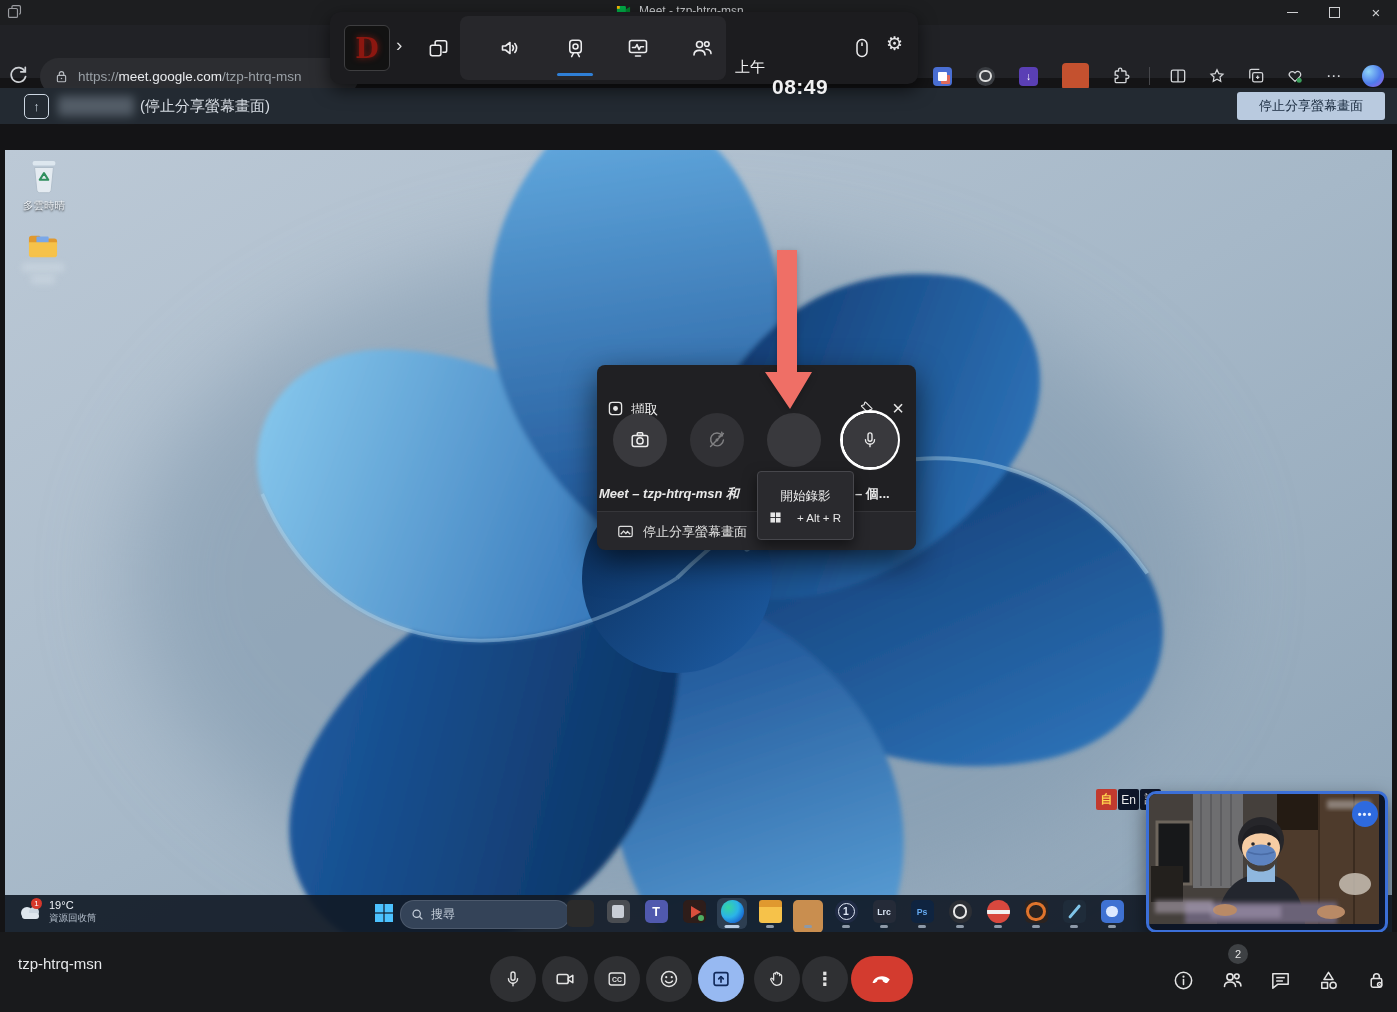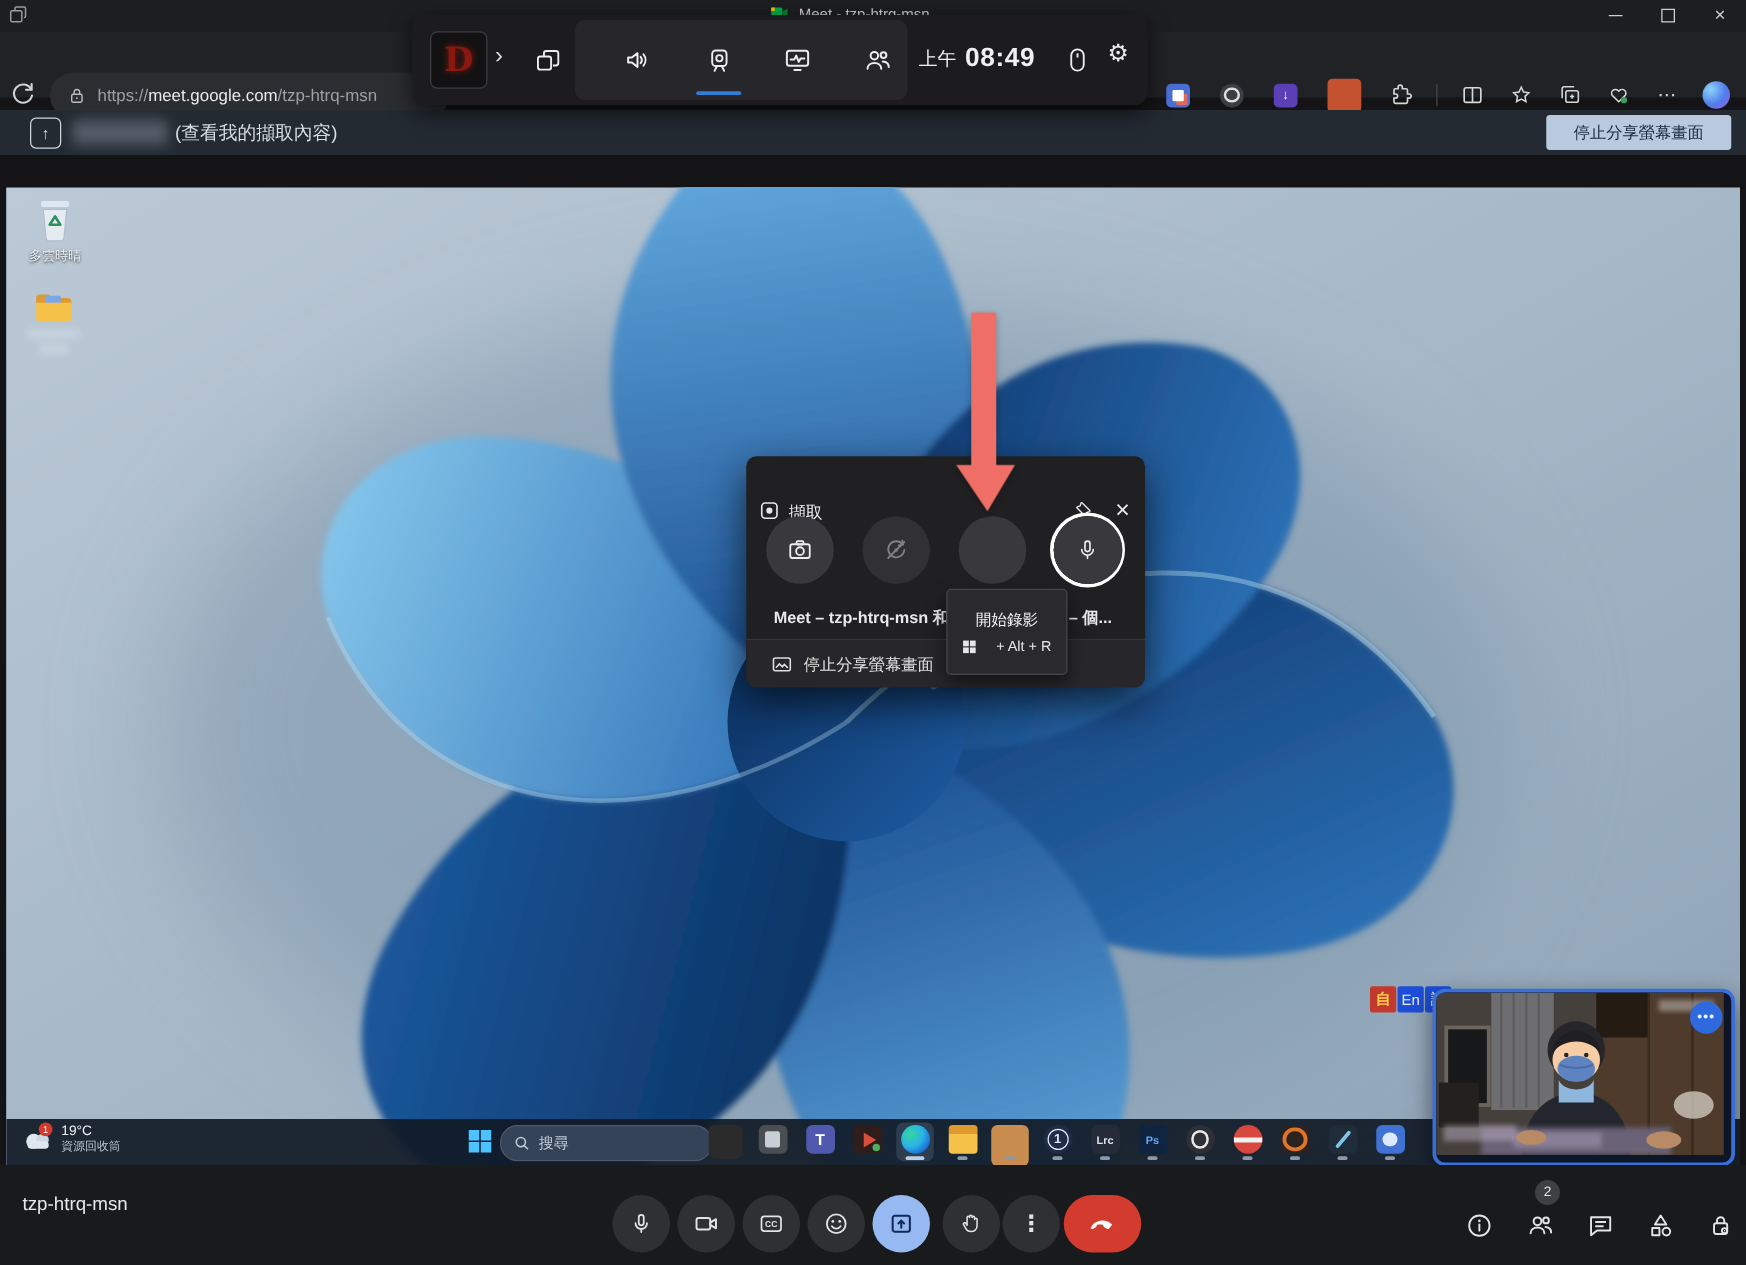--- a/index.html
+++ b/index.html
@@ -37,21 +37,21 @@
   #gamebar .seg{left:130px;top:4px;width:266px;height:64px;background:#27272b;border-radius:8px;}
   #game-tile{left:14px;top:13px;width:44px;height:44px;background:#121212;border:1px solid #3e3e40;border-radius:6px;
              display:flex;align-items:center;justify-content:center;}
   #game-tile span{font-family:"DejaVu Serif","Liberation Serif",serif;font-weight:bold;font-size:27px;color:#8c1710;
                   text-shadow:0 0 6px rgba(160,30,20,.8);}
   #gb-chevron{left:66px;top:22px;color:#dcdcdd;font-size:19px;}
   .gb-ic{width:28px;height:28px;display:flex;align-items:center;justify-content:center;color:#ececee;position:absolute;top:22px;}
   #gb-capture-underline{left:227px;top:61px;width:36px;height:3px;border-radius:2px;background:var(--capture-underline,#2f7fd6);}
   #gb-time{left:405px;top:23px;gap:7px;color:#f0f0f1;}
   #gb-time .mer{font-size:15px;}
-  #gb-time .val{font-size:21px;font-weight:bold;letter-spacing:.5px;}
+  #gb-time .val{font-size:21px;font-weight:bold;letter-spacing:.5px;margin-top:40px;}
   #gb-mouse{left:518px;top:22px;}
   #gb-gear{left:556px;top:20px;font-size:19px;color:#e7e7e9;font-family:"DejaVu Sans",sans-serif;}
 
   
   #share-banner{left:0;top:88px;width:1397px;height:36px;background:#232a32;}
   #share-icon-box{left:24px;top:6px;width:23px;height:23px;border:1.5px solid #cdd7e2;border-radius:5px;
                   display:flex;align-items:center;justify-content:center;color:#cdd7e2;font-size:13px;font-weight:bold;}
   #share-name-blur{left:58px;top:8px;width:76px;height:20px;background:#6d7884;opacity:.65;filter:blur(5px);border-radius:2px;}
   #share-status{left:140px;top:9px;font-size:15px;color:#d8dee5;}
   #stop-share-btn{left:1237px;top:4px;width:148px;height:28px;background:var(--stop-button-bg,#b9cadf);border-radius:3px;
@@ -79,42 +79,42 @@
   .tb-app .ic{width:23px;height:23px;margin-top:2px;border-radius:5px;display:flex;align-items:center;justify-content:center;
               font-weight:bold;position:relative;overflow:hidden;}
   .tb-app .dash{position:absolute;bottom:1px;left:50%;transform:translateX(-50%);width:8px;height:3px;border-radius:2px;background:#8d99a8;}
   .tb-app.active{background:rgba(170,200,235,.16);}
   .tb-app.active .dash{width:15px;background:#b9cde4;}
 
   
   #ime-bar{left:1091px;top:639px;gap:1px;z-index:4;}
   .ime-key{width:21px;height:21px;display:flex;align-items:center;justify-content:center;font-size:12px;border-radius:2px;}
   .ime-key.k1{background:#c23a2e;color:#ffd34d;font-weight:bold;}
-  .ime-key.k2,.ime-key.k3{background:#1d4ed8;color:#ececec;}
+  .ime-key.k2,.ime-key.k3{background:#0f172a;color:#ececec;}
 
   
   #cam-preview{left:1141px;top:641px;width:236px;height:136px;border:3px solid #3b6fd8;border-radius:10px;
                background:#0d1526;overflow:hidden;box-shadow:0 8px 20px rgba(0,0,0,.5);z-index:6;}
   #cam-more-btn{position:absolute;right:7px;top:7px;width:26px;height:26px;border-radius:50%;background:#2e6ade;
                 color:#eaf1ff;display:flex;align-items:center;justify-content:center;font-size:11px;letter-spacing:1px;font-weight:bold;}
 
   
   #capture-widget{left:597px;top:365px;width:319px;height:184px;background:#202023;border-radius:8px;
                   box-shadow:0 12px 32px rgba(0,0,0,.65);z-index:30;}
   #cw-title{left:0;top:0;width:100%;height:32px;margin-top:28px;}
   #cw-logo{left:11px;top:8px;}
   #cw-title-text{left:34px;top:8px;font-size:13.5px;color:#f2f2f2;}
   #cw-pin{left:260px;top:7px;width:18px;height:18px;color:#e8e8e8;}
   #cw-close{left:288px;top:1px;width:26px;height:28px;color:#e8e8e8;font-size:20px;display:flex;align-items:center;justify-content:center;}
   .cw-btn{position:absolute;top:48px;width:54px;height:54px;border-radius:50%;background:#39393d;
           display:flex;align-items:center;justify-content:center;color:#ededed;}
   #cw-btn-rec{top:45px;width:54px;height:54px;border:3px solid #fff;background:#39393d;}
   #cw-btn-rec .dot{width:13px;height:13px;border-radius:50%;background:#fff;}
   #cw-source{top:120px;width:100%;font-size:13px;font-weight:bold;color:#e8e8e8;}
-  #cw-source .l{position:absolute;left:22px;top:0;white-space:nowrap;}
+  #cw-source .l{position:absolute;left:2px;top:0;white-space:nowrap;font-style:italic;}
   #cw-source .r{position:absolute;left:258px;top:0;white-space:nowrap;}
   #cw-bottom{left:0;top:146px;width:100%;height:38px;background:#27272b;border-top:1px solid #36363a;
              border-radius:0 0 8px 8px;}
   #cw-gallery-icon{left:19px;top:10px;color:#dedede;}
   #cw-view-label{left:46px;top:11px;font-size:13px;color:#e3e3e3;}
 
   
   #rec-tooltip{left:757px;top:471px;width:95px;height:67px;background:#2a2a2e;border:1px solid #47474c;border-radius:4px;
                box-shadow:0 6px 14px rgba(0,0,0,.5);z-index:35;display:flex;flex-direction:column;align-items:center;justify-content:center;gap:7px;}
   #rec-tooltip .tt1{font-size:12.5px;color:#f2f2f2;}
@@ -287,21 +287,21 @@
           <rect x="4" y="2.5" width="10" height="17" rx="5"></rect>
           <line x1="9" y1="5.5" x2="9" y2="9"></line>
         </svg>
     </div>
     <div class="abs" id="gb-gear">⚙</div>
   </div>
 
   <div id="share-banner" class="abs">
     <div id="share-icon-box" class="abs">↑</div>
     <div id="share-name-blur" class="abs"></div>
-    <div id="share-status" class="abs">(查看我的擷取內容)</div>
+    <div id="share-status" class="abs">(停止分享螢幕畫面)</div>
     <div id="stop-share-btn" class="abs">停止分享螢幕畫面</div>
   </div>
 
   <div id="desktop" class="abs">
 
     <svg class="abs" style="left:0;top:0;" width="1387" height="782" viewBox="0 0 1387 782" preserveAspectRatio="none">
       <defs>
         <linearGradient id="bgG" x1="0" y1="0" x2="1" y2="1">
           <stop offset="0" stop-color="#bcc9d6"></stop>
             <stop offset=".5" stop-color="#a6b8c8"></stop>

